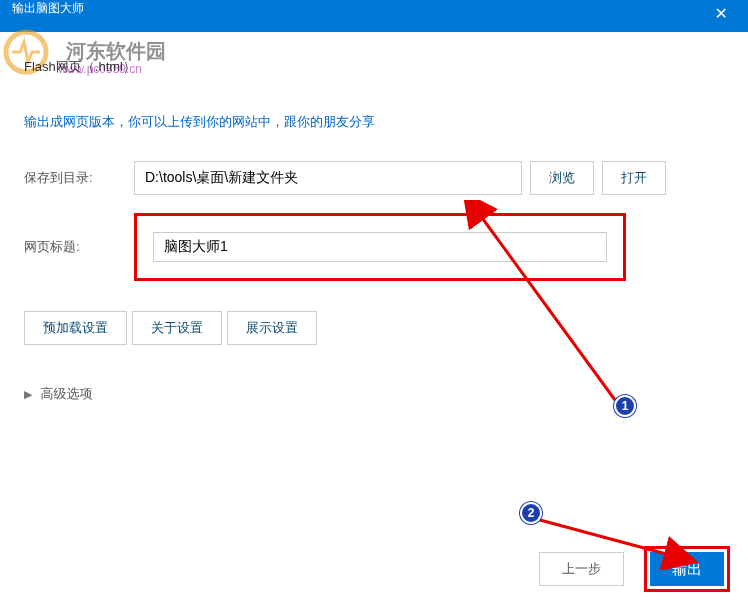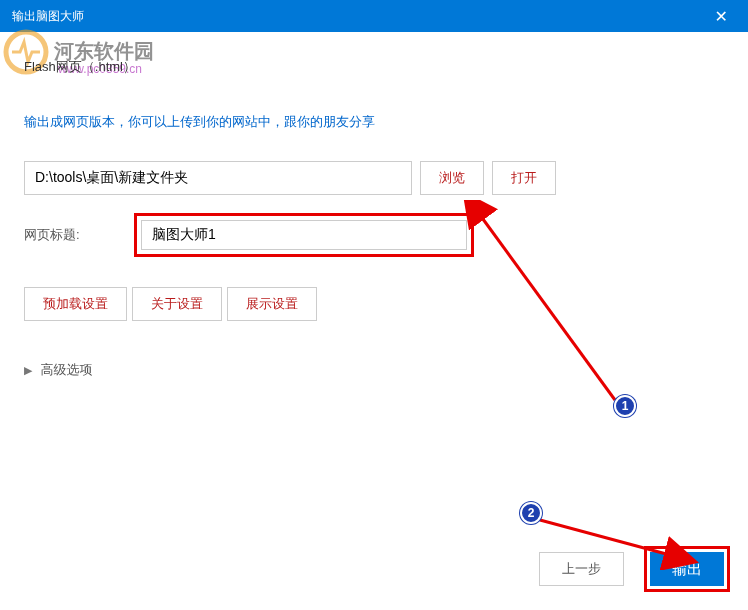--- a/index.html
+++ b/index.html
@@ -9,21 +9,21 @@
       width: 748px;
       height: 610px;
       background: #fff;
       position: relative;
     }
     .titlebar {
       background: #0078D7;
       color: #fff;
       height: 32px;
       display: flex;
-      align-items: center;
+      align-items: flex-start;
       padding: 0 12px;
       justify-content: space-between;
     }
     .titlebar-title { font-size: 12px; }
     .close-btn {
       color: #fff;
       font-size: 16px;
       cursor: pointer;
       padding: 4px 8px;
     }
@@ -36,21 +36,21 @@
       pointer-events: none;
     }
     .watermark-circle {
       width: 48px;
       height: 48px;
       position: absolute;
     }
     .watermark-text {
       position: absolute;
       top: 10px;
-      left: 52px;
+      left: 64px;
       font-size: 20px;
       font-weight: bold;
       color: #4a4a4a;
       white-space: nowrap;
     }
     .watermark-url {
       position: absolute;
       top: 34px;
       left: 56px;
       font-size: 12px;
@@ -87,31 +87,31 @@
     .form-input {
       height: 34px;
       border: 1px solid #ccc;
       padding: 0 10px;
       font-size: 14px;
       outline: none;
     }
     .path-input { width: 388px; }
     .title-input-wrap {
       border: 3px solid #e60000;
-      padding: 4px;
-      width: 340px;
+      padding: 16px;
+      width: 492px;
     }
     .title-input { width: 100%; border: 1px solid #ccc; height: 30px; padding: 0 10px; font-size: 14px; outline: none; }
     .btn {
       height: 34px;
       padding: 0 18px;
       background: #fff;
       border: 1px solid #ccc;
       font-size: 13px;
-      color: #b91c1c;
+      color: #0c4a6e;
       cursor: pointer;
       margin-left: 8px;
     }
     .button-row {
       display: flex;
       gap: 5px;
       margin-top: 30px;
       margin-bottom: 40px;
     }
     .button-row .btn { margin-left: 0; }
@@ -195,20 +195,21 @@
   </svg>
   <div class="watermark-text">河东软件园</div>
   <div class="watermark-url">www.pc0359.cn</div>
 </div>
 
 <div class="content">
   <div class="format-title">Flash网页（.html）</div>
   <div class="format-desc">输出成网页版本，你可以上传到你的网站中，跟你的朋友分享</div>
 
   <div class="form-row">
+    <div class="form-label">保存到目录:</div>
     <input class="form-input path-input" value="D:\tools\桌面\新建文件夹" style="">
     <button class="btn">浏览</button>
     <button class="btn">打开</button>
   </div>
 
   <div class="form-row">
     <div class="form-label">网页标题:</div>
     <div class="title-input-wrap">
       <input class="title-input" value="脑图大师1" style="">
     </div>

